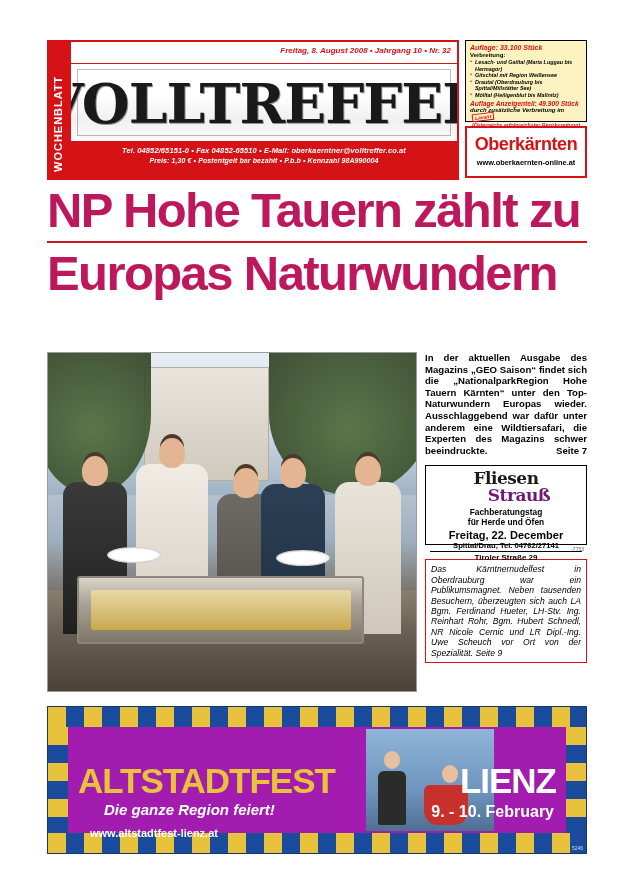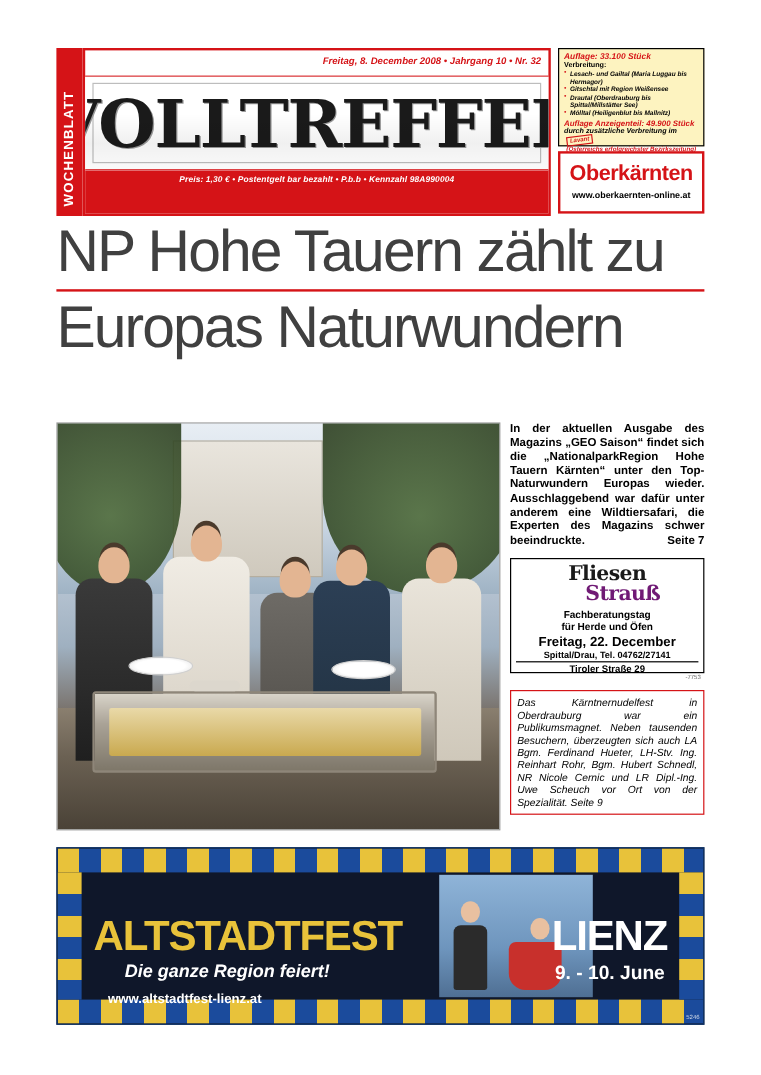--- a/index.html
+++ b/index.html
@@ -170,22 +170,22 @@
   }
 
   
   .headline {
     position: absolute;
     left: 47px; top: 186px;
     width: 540px;
   }
   .hl-line {
     font-family: "Liberation Sans", sans-serif;
-    font-weight: normal;
-    color: #404040;
+    font-weight: bold;
+    color: #be185d;
     letter-spacing: -1.6px;
     line-height: 1.0;
   }
   .hl1 { font-size: 49px; padding-bottom: 4px; }
   .hl-rule { border-bottom: 2px solid #d51317; margin: 2px 0 6px 0; }
   .hl2 { font-size: 49px; }
 
   
   .photo {
     position: absolute;
@@ -264,21 +264,21 @@
     hyphens: auto;
   }
   .lead .pageref { float: right; }
 
   .ad-fliesen {
     margin-top: 9px;
     border: 1px solid #000;
     background: #ffffff;
     padding: 4px 4px 2px 4px;
     position: relative;
-    height: 96px;
+    height: 80px;
   }
   .fl-logo {
     text-align: center;
     line-height: 1;
   }
   .fl-fliesen {
     font-family: "DejaVu Serif", serif;
     font-size: 17px;
     font-weight: bold;
     color: #1a1a1a;
@@ -336,21 +336,21 @@
     color: #000;
     height: 104px;
   }
   .caption-box .pageref { font-style: italic; }
 
   
   .bottom-ad {
     position: absolute;
     left: 47px; top: 706px;
     width: 540px; height: 148px;
-    background: #0f172a;
+    background: #a21caf;
     overflow: hidden;
     border: 1px solid #10376f;
   }
   .ba-checker {
     position: absolute;
     left: 0; top: 0; width: 100%; height: 20px;
     background:
       repeating-linear-gradient(90deg, #e8c23a 0px, #e8c23a 18px, #1b4b9c 18px, #1b4b9c 36px);
   }
   .ba-checker.bottom { top: auto; bottom: 0; }
@@ -440,29 +440,30 @@
 <div class="page">
 
   <div class="masthead">
 
     <div class="wochenblatt-bar">
       <span>WOCHENBLATT</span>
     </div>
 
     <div class="masthead-main">
       <div class="mh-top">
-        <div class="mh-dateline">Freitag, 8. December 2008 • Jahrgang 10 • Nr. 32</div>
+        <div class="mh-dateline">Freitag, 8. August 2008 • Jahrgang 10 • Nr. 32</div>
       </div>
       <div class="mh-logo">
         <div class="mh-logo-frame"></div>
         <div class="mh-logo-text">VOLLTREFFER</div>
         <div class="mh-logo-shade"></div>
       </div>
       <div class="mh-bottom">
         <div class="mh-contact">
+          <div class="l2">Tel. 04852/65151-0 • Fax 04852-65510 • E-Mail: oberkaerntner@volltreffer.co.at</div>
           <div class="l3">Preis: 1,30 € • Postentgelt bar bezahlt • P.b.b • Kennzahl 98A990004</div>
         </div>
       </div>
     </div>
 
     <div class="mh-right">
       <div class="mh-aufl">
         <div class="t1">Auflage: 33.100 Stück</div>
         <div class="t2">Verbreitung:</div>
         <ul>
@@ -564,17 +565,17 @@
       <div class="dancer" style="left:66px;">
         <div class="d-skirt"></div>
         <div class="d-head"></div>
       </div>
     </div>
 
     <div class="ba-title">ALTSTADTFEST</div>
     <div class="ba-sub">Die ganze Region feiert!</div>
     <div class="ba-url">www.altstadtfest-lienz.at</div>
     <div class="ba-lienz">LIENZ</div>
-    <div class="ba-dates">9. - 10. June</div>
+    <div class="ba-dates">9. - 10. February</div>
     <div class="ba-code">5246</div>
   </div>
 
 </div>
 
 </body></html>

